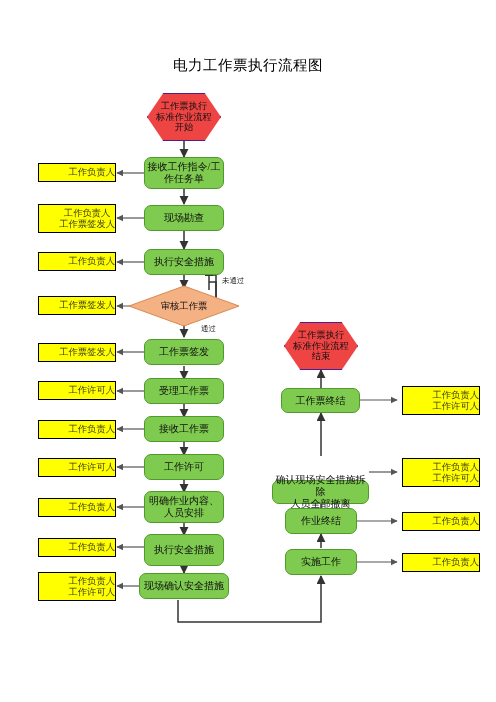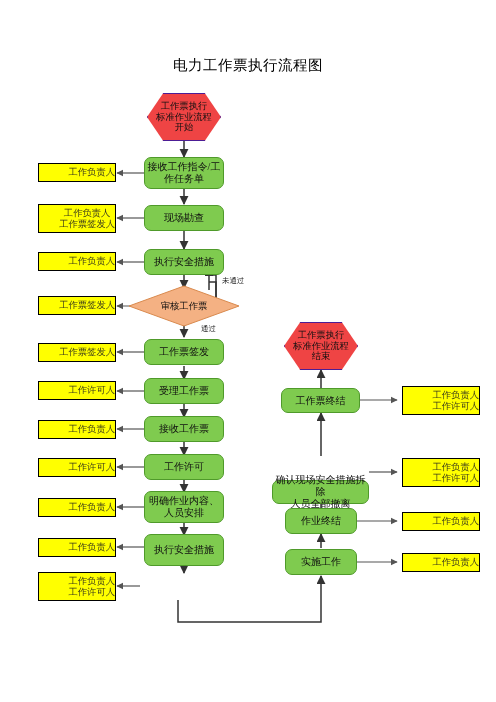--- a/index.html
+++ b/index.html
@@ -249,20 +249,23 @@
 
   <div class="node proc" style="left:144px; top:491px; width:80px; height:32px;">
     <span class="txt">明确作业内容、
 人员安排</span>
   </div>
 
   <div class="node proc" style="left:144px; top:534px; width:80px; height:32px;justify-content:center;">
     <span class="txt">执行安全措施</span>
   </div>
 
+  <div class="node proc" style="left:139px; top:573px; width:90px; height:26px;">
+    <span class="txt">现场确认安全措施</span>
+  </div>
 
   <div class="node proc" style="left:281px; top:388px; width:79px; height:25px;">
     <span class="txt">工作票终结</span>
   </div>
 
   <div class="node proc" style="left:272px; top:456px; width:97px; height:24px;margin-top:24px;">
     <span class="txt">确认现场安全措施拆除
 人员全部撤离</span>
   </div>
 

